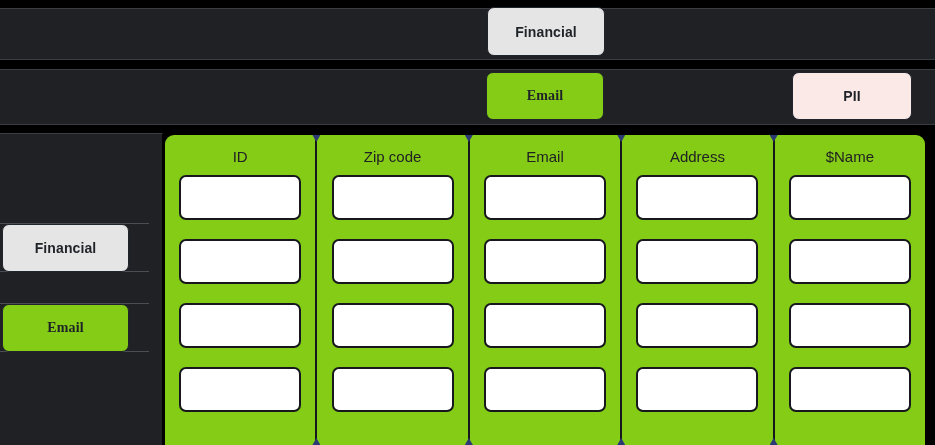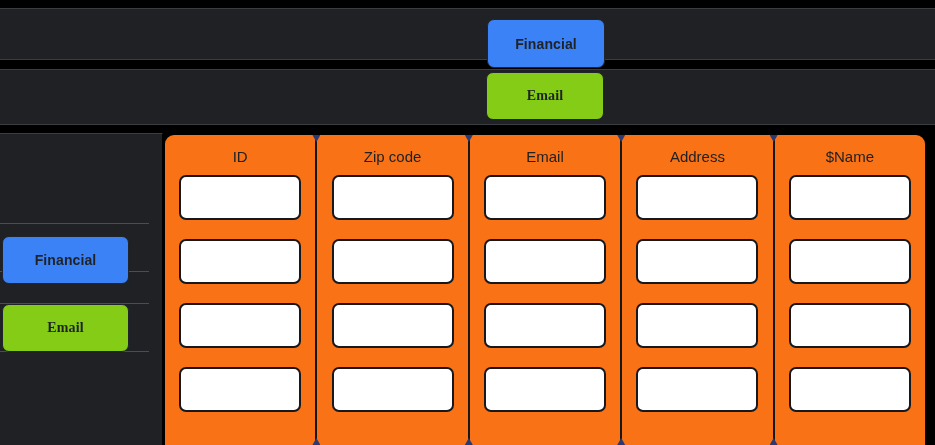--- a/index.html
+++ b/index.html
@@ -38,21 +38,21 @@
     align-items: center;
     justify-content: center;
     border-radius: 7px;
     border: 1px solid #20242b;
     font-size: 14px;
     font-weight: bold;
     color: #1f2328;
     letter-spacing: 0.1px;
     white-space: nowrap;
   }
-  .chip.financial { background: #3b82f6; margin-top: 12px; }
+  .chip.financial { background: #e5e5e5; }
   .chip.email     { background: #84cc16; font-family: Liberation Serif, serif; }
   .chip.pii       { background: #fbe9e7; }
 
   #chip-financial-top { left: 487px; top: 7px;  width: 118px; height: 49px; }
   #chip-email-top     { left: 486px; top: 72px; width: 118px; height: 48px; }
   #chip-pii-top       { left: 792px; top: 72px; width: 120px; height: 48px; }
 
   
   #sidebar {
     position: absolute;
@@ -79,21 +79,21 @@
   #chip-financial-side { left: 2px; top: 224px;  width: 127px; height: 48px; }
   #chip-email-side     { left: 2px; top: 304px;  width: 127px; height: 48px; }
 
   
   #table {
     position: absolute;
     left: 165px;
     top: 135px;
     width: 760px;
     height: 310px;
-    background: #f97316;
+    background: #84cc16;
     border-radius: 9px 9px 0 0;
     display: flex;
     overflow: hidden;
   }
   .col {
     position: relative;
     flex: 1 1 0;
     min-width: 0;
     display: flex;
     flex-direction: column;
@@ -134,20 +134,21 @@
 <div id="root">
 
   <div class="track" id="track-0"></div>
 
   <div class="track" id="track-1"></div>
 
   <div class="chip financial" id="chip-financial-top">Financial</div>
 
   <div class="chip email" id="chip-email-top">Email</div>
 
+  <div class="chip pii" id="chip-pii-top">PII</div>
 
   <div id="sidebar">
     <div class="side-rule" id="rule-a"></div>
     <div class="side-rule" id="rule-b"></div>
     <div class="side-rule" id="rule-c"></div>
     <div class="side-rule" id="rule-d"></div>
   </div>
 
   <div class="chip financial" id="chip-financial-side">Financial</div>
 

